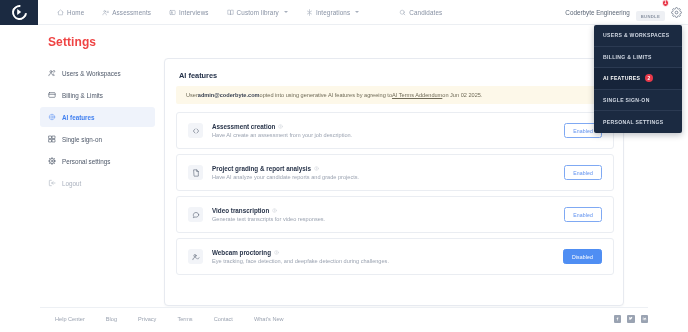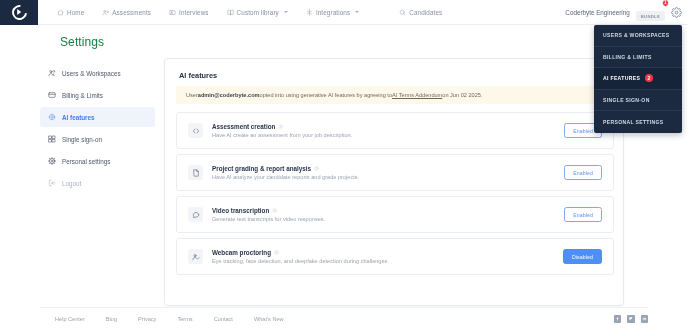--- a/index.html
+++ b/index.html
@@ -58,21 +58,21 @@
     display:flex; align-items:center; justify-content:center;
     border:1px solid #fff;
   }
   .gear-btn { width:11px; height:11px; color:#7b8494; cursor:pointer; }
   .gear-btn svg { width:11px; height:11px; display:block; }
 
   
   .page { position:absolute; top:25px; left:0; width:688px; height:282px; background:#ffffff; }
   .page-title {
     position:absolute; top:10px; left:48px;
-    font-size:12px; font-weight:normal; color:#15803d; letter-spacing:.1px;margin-left:12px;
+    font-size:12px; font-weight:bold; color:#ef4444; letter-spacing:.1px;
   }
   .sidebar { position:absolute; top:38px; left:40px; width:115px; }
   .side-item {
     display:flex; align-items:center; gap:6px;
     height:20px; padding:0 8px; border-radius:3px;
     font-size:6.3px; color:#4d5768; cursor:pointer; margin-bottom:2px;
   }
   .side-item.active { background:#eff3fb; color:#3f7ff0; font-weight:bold; }
   .side-item.muted { color:#aab1be; }
   .side-item .ico { width:8px; height:8px; display:inline-flex; flex:0 0 8px; }

